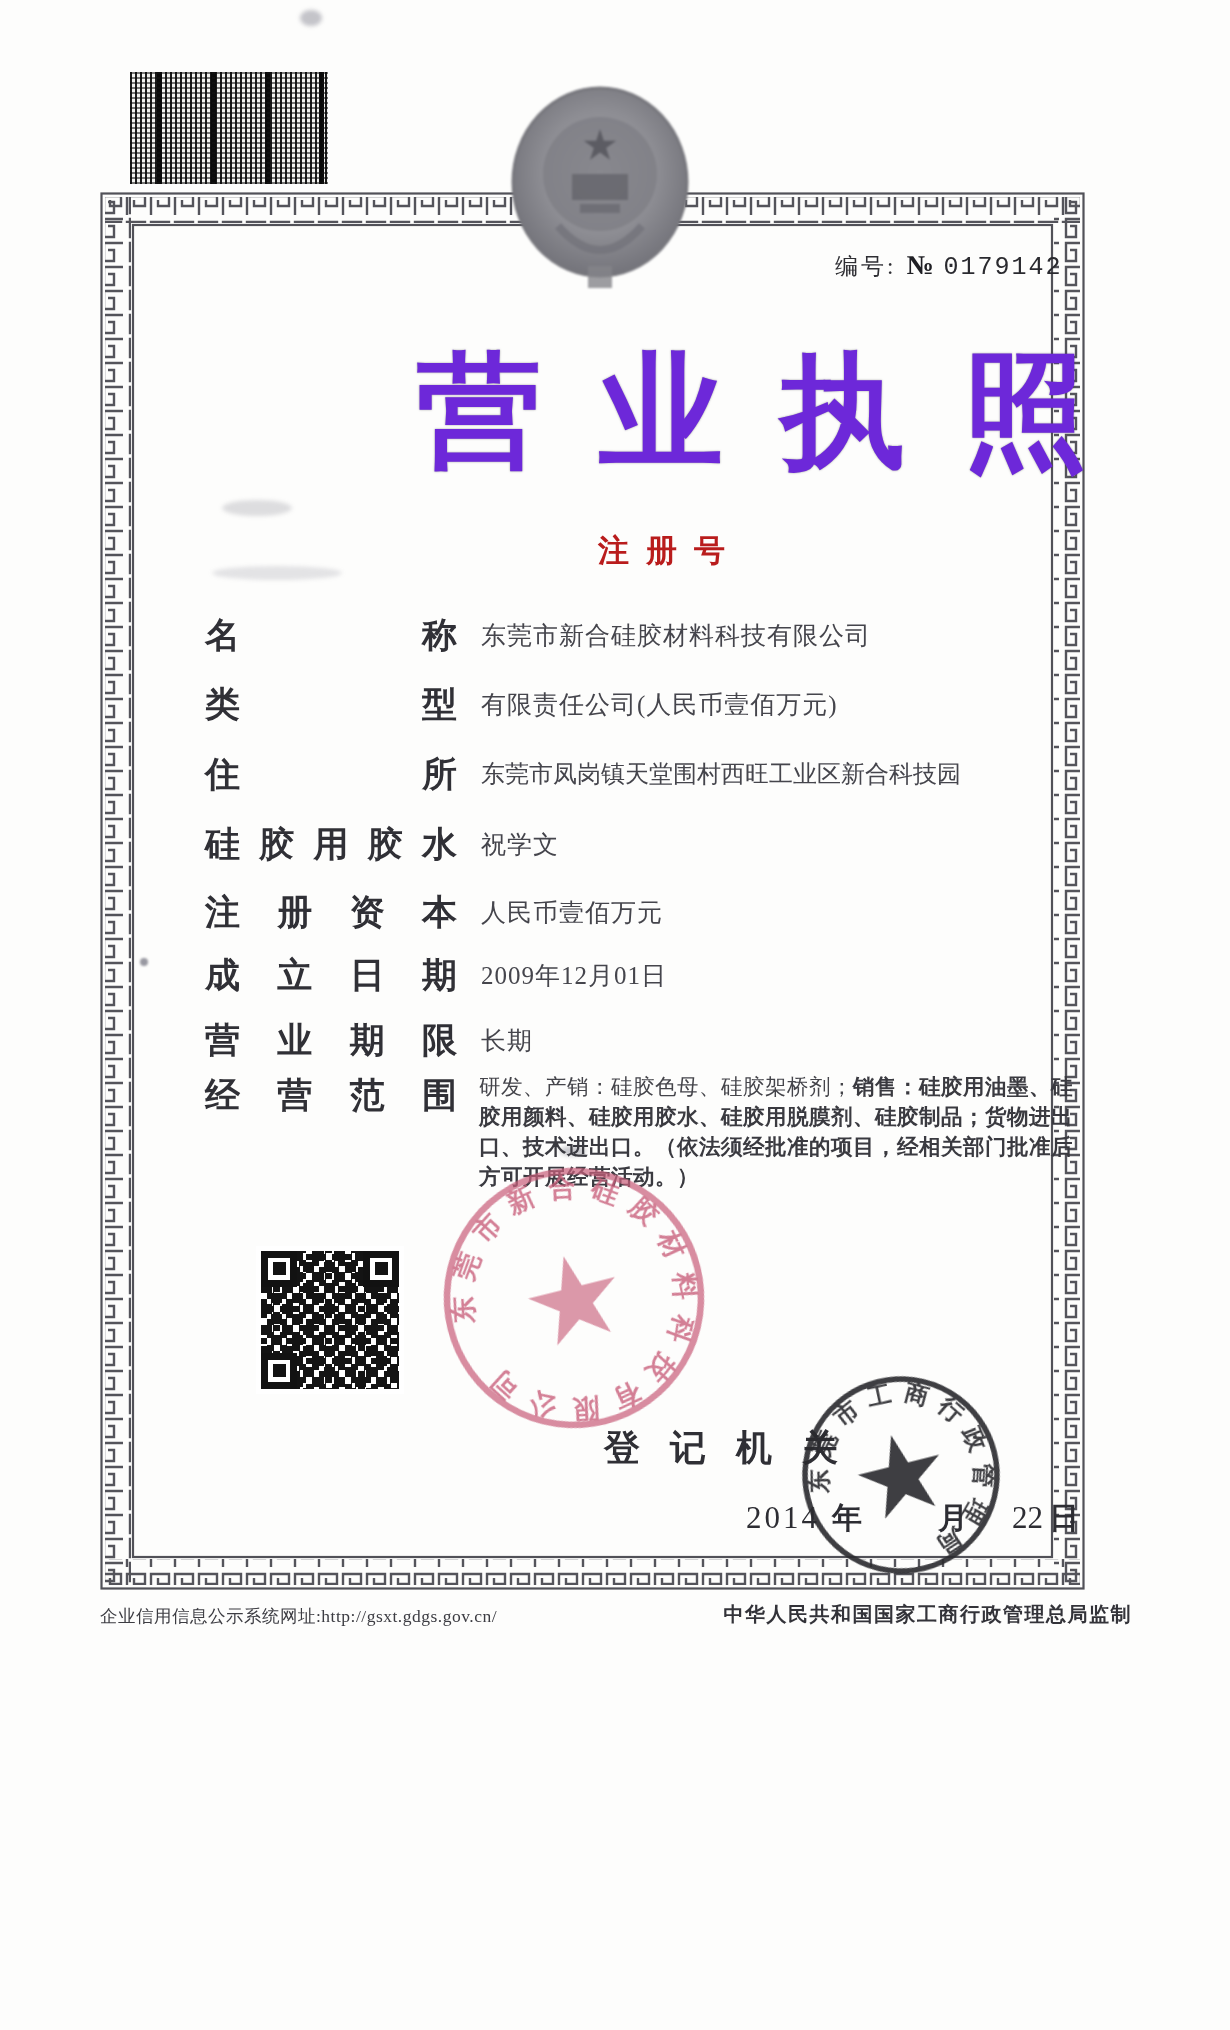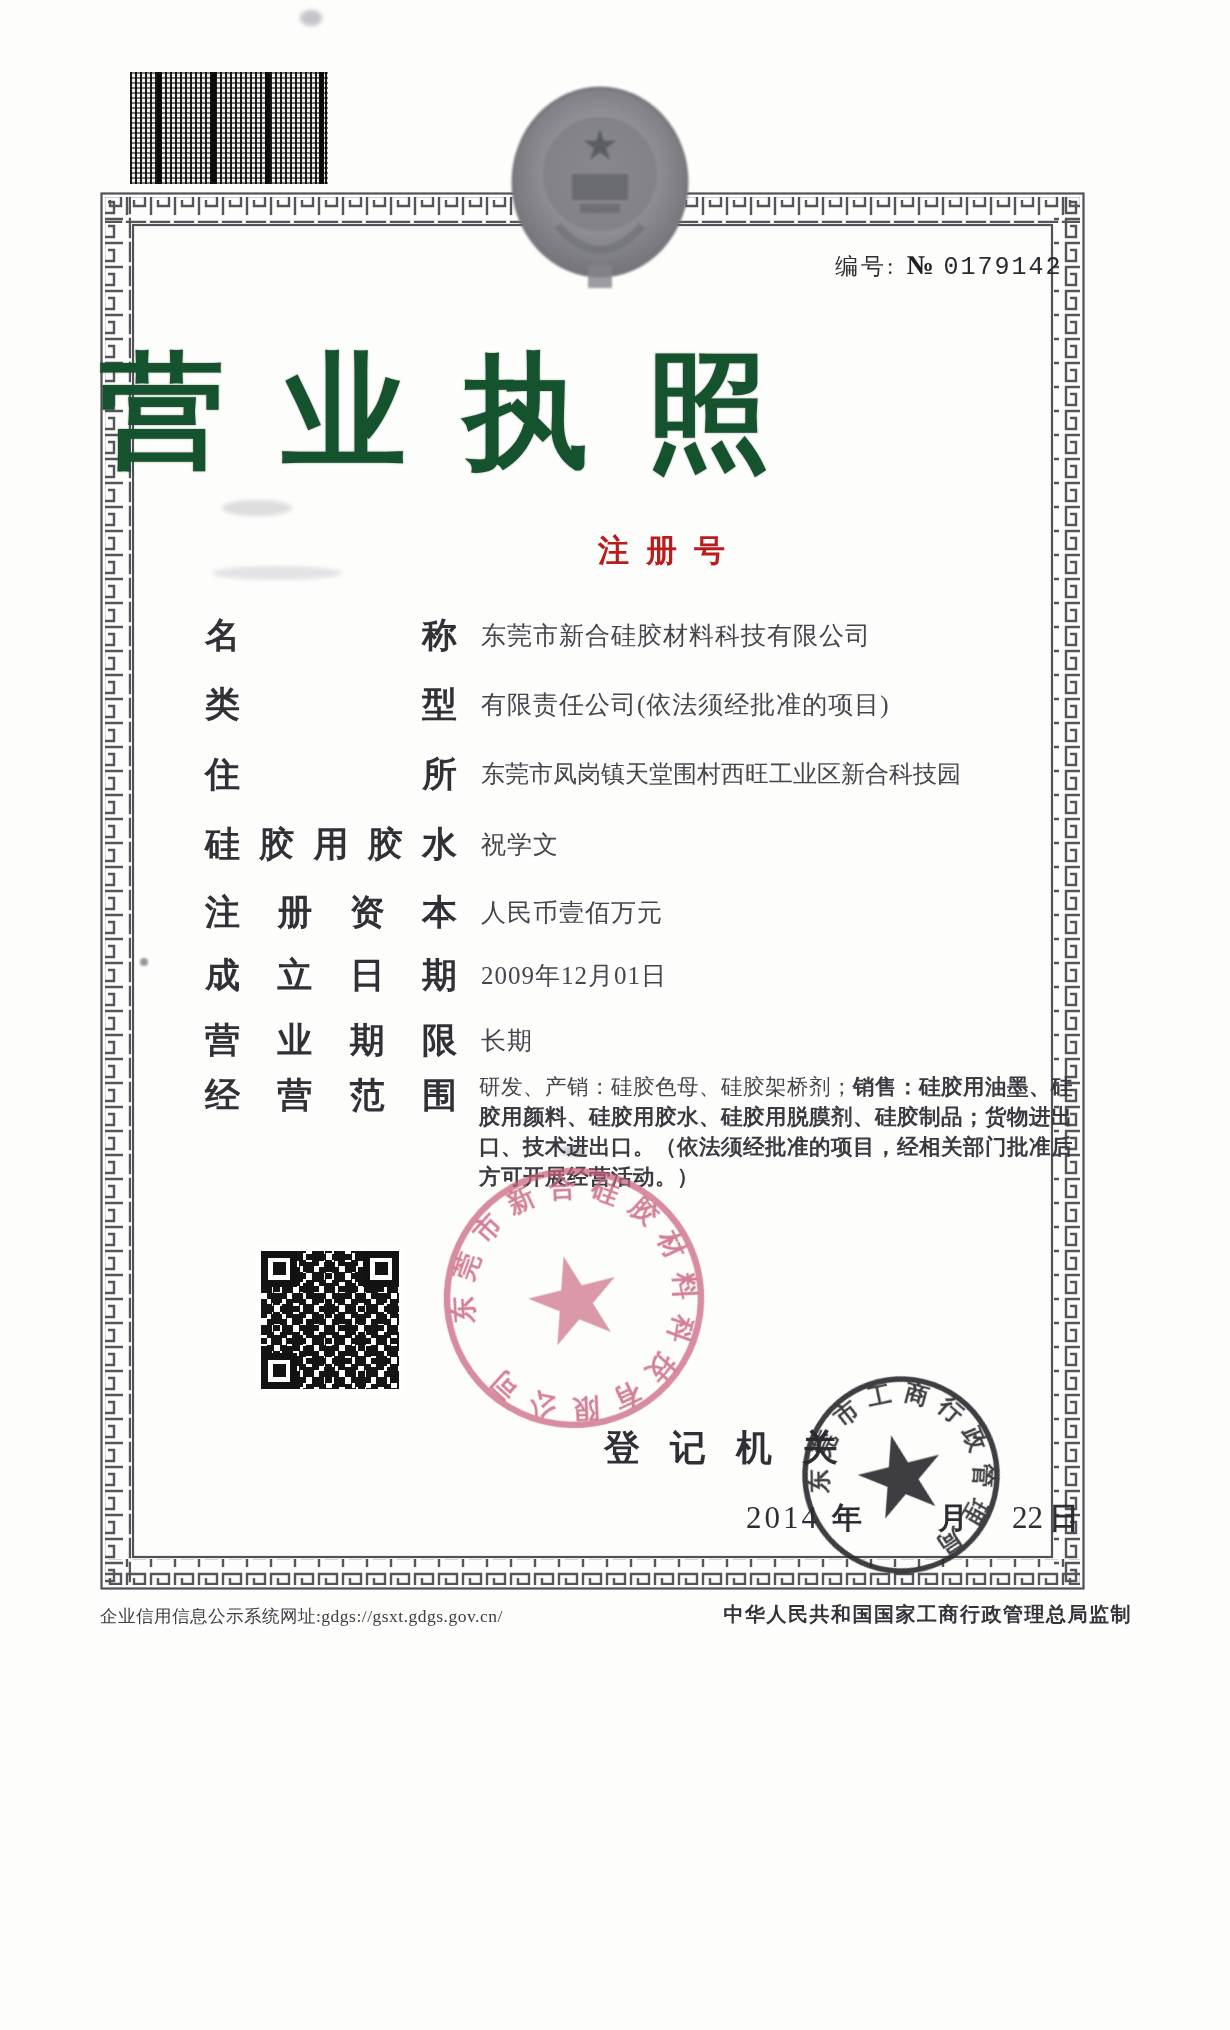--- a/index.html
+++ b/index.html
@@ -32,22 +32,22 @@
 
   
   .serial { top:250px; left:835px; z-index:4; display:flex; align-items:baseline; gap:10px; }
   .serial-prefix { font-size:23px; letter-spacing:3px; color:#2e2e33; }
   .serial-symbol { font-size:27px; font-weight:bold; color:#1f1f24; }
   .serial-number { font-family:"Liberation Mono","DejaVu Sans Mono",monospace; font-size:25px; color:#2a2a2f; letter-spacing:2px; }
 
   
   .title {
     top:330px; left:100px; width:1045px; z-index:4;
-    text-align:left; font-size:124px; font-weight:bold;
-    letter-spacing:58px; color:#14532d;
+    text-align:right; font-size:124px; font-weight:bold;
+    letter-spacing:58px; color:#6d28d9;
     font-family:"Liberation Sans","DejaVu Sans",sans-serif;
     text-shadow:0 0 2px rgba(60,60,65,.55);
   }
 
   
   .regno { top:530px; left:598px; z-index:4; display:flex; align-items:baseline; }
   .regno-label { font-size:31px; font-weight:600; letter-spacing:17px; color:#b91c1c; }
   .regno-value { font-size:34px; margin-left:24px; color:#2f2f35; letter-spacing:1px; }
 
   
@@ -173,21 +173,21 @@
 <div class="abs title">营业执照</div>
 
 <div class="abs regno">
   <span class="regno-label">注册号</span>
 </div>
 
 <div class="row" style="top:612px">
   <span class="row-label">名称</span><span class="row-value">东莞市新合硅胶材料科技有限公司</span>
 </div>
 <div class="row" style="top:681px">
-  <span class="row-label">类型</span><span class="row-value">有限责任公司(依法须经批准的项目)</span>
+  <span class="row-label">类型</span><span class="row-value">有限责任公司(人民币壹佰万元)</span>
 </div>
 <div class="row" style="top:751px">
   <span class="row-label">住所</span><span class="row-value small">东莞市凤岗镇天堂围村西旺工业区新合科技园</span>
 </div>
 <div class="row" style="top:821px">
   <span class="row-label">硅胶用胶水</span><span class="row-value">祝学文</span>
 </div>
 <div class="row" style="top:889px">
   <span class="row-label">注册资本</span><span class="row-value">人民币壹佰万元</span>
 </div>
@@ -237,14 +237,14 @@
   <defs>
     <path id="blackArc" d="M 31 105 A 74 74 0 1 1 179 105 A 74 74 0 1 1 31 105"></path>
   </defs>
   <circle cx="105" cy="105" r="96" fill="none" stroke="#2a2a2e" stroke-width="5.5"></circle>
   <polygon points="0,-1 0.225,-0.309 0.951,-0.309 0.363,0.118 0.588,0.809 0,0.382 -0.588,0.809 -0.363,0.118 -0.951,-0.309 -0.225,-0.309" transform="translate(105,108) scale(44)" fill="#2a2a2e"></polygon>
   <text font-size="24" letter-spacing="10" fill="#2a2a2e" font-weight="bold" font-family="'Liberation Sans','DejaVu Sans',sans-serif">
     <textPath href="#blackArc">东莞市工商行政管理局</textPath>
   </text>
 </svg>
 
-<div class="abs footer-left">企业信用信息公示系统网址:gdgs://gsxt.gdgs.gov.cn/</div>
+<div class="abs footer-left">企业信用信息公示系统网址:http://gsxt.gdgs.gov.cn/</div>
 <div class="abs footer-right">中华人民共和国国家工商行政管理总局监制</div>
 
 </body></html>

